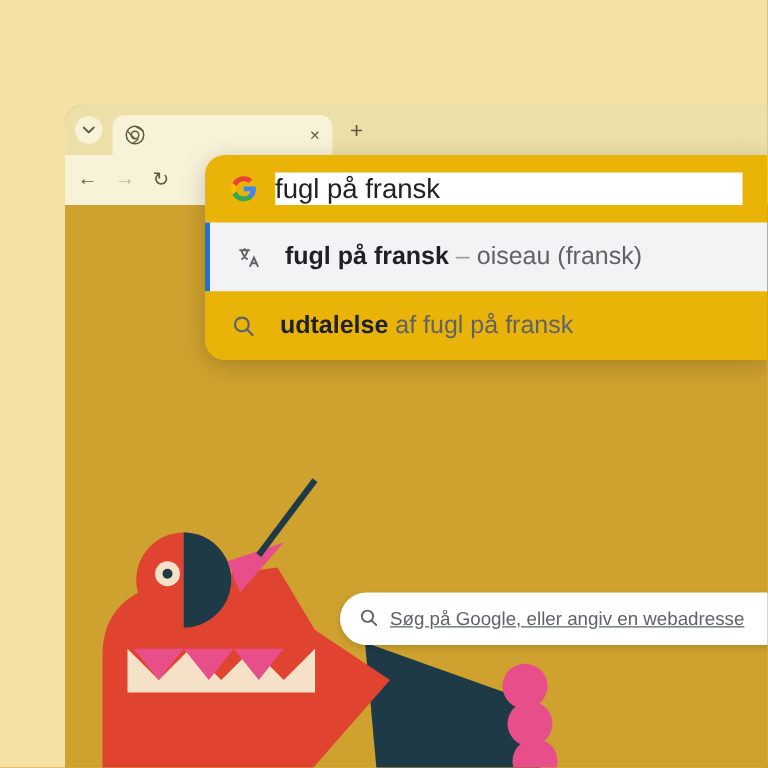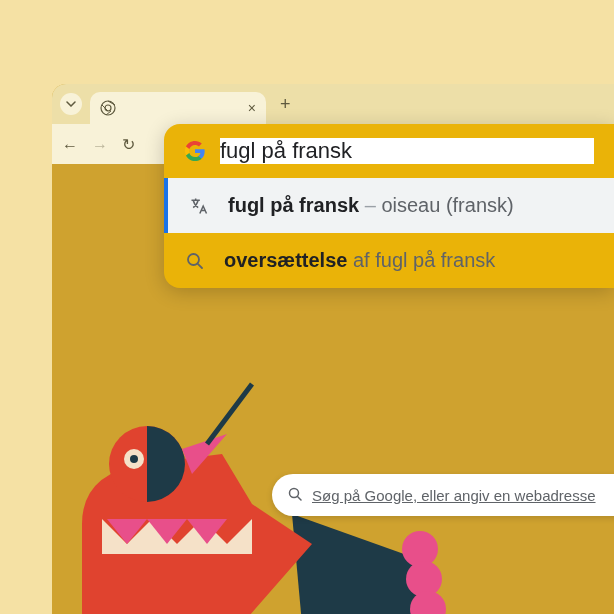--- a/index.html
+++ b/index.html
@@ -274,16 +274,16 @@
         </span>
         <span class="suggestion-text"><span class="bold">fugl på fransk</span><span class="sep"> – </span><span>oiseau (fransk)</span></span>
       </div>
       <div class="suggestion-row">
         <span class="suggestion-icon">
           <svg width="18" height="18" viewBox="0 0 18 18">
             <circle cx="7.5" cy="7.5" r="5.5" fill="none" stroke="#5f6368" stroke-width="1.8"></circle>
             <line x1="11.8" y1="11.8" x2="16" y2="16" stroke="#5f6368" stroke-width="1.8" stroke-linecap="round"></line>
           </svg>
         </span>
-        <span class="suggestion-text"><span class="bold">oversættelse</span><span> af fugl på fransk</span></span>
+        <span class="suggestion-text"><span class="bold">udtalelse</span><span> af fugl på fransk</span></span>
       </div>
     </div>
 </div>
 
 </body></html>

